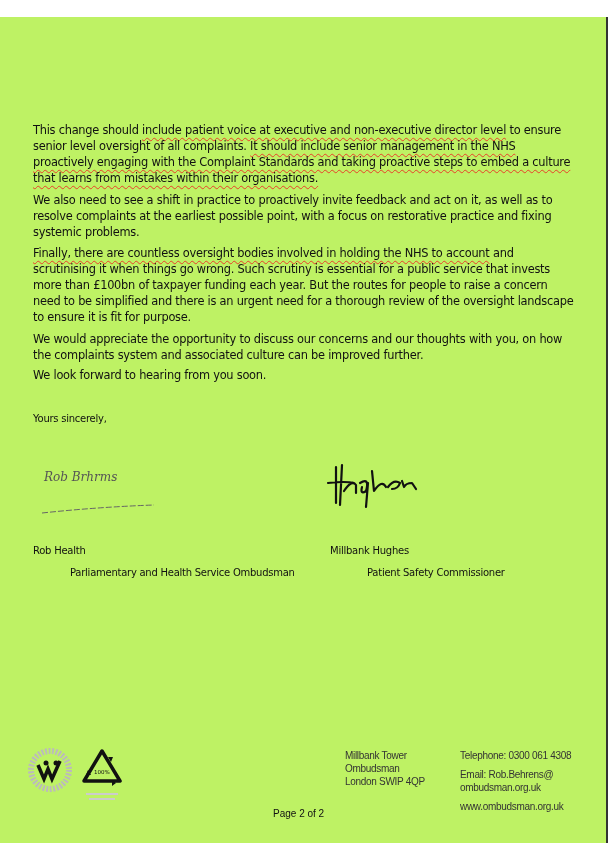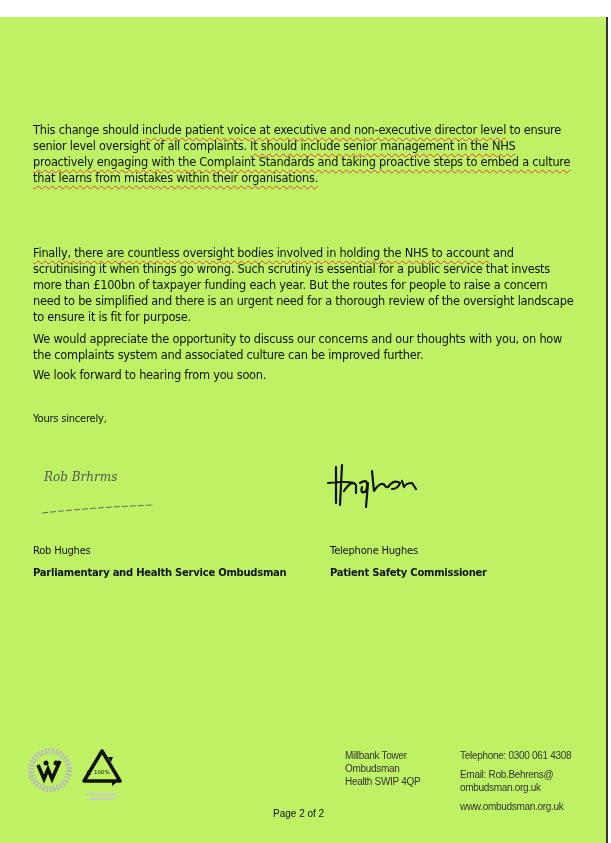--- a/index.html
+++ b/index.html
@@ -2,34 +2,37 @@
 <html><head>
 <meta charset="utf-8">
 <style>
   html, body { margin: 0; padding: 0; background: #ffffff; }
   body { width: 611px; height: 843px; position: relative; overflow: hidden; font-family: "DejaVu Sans", sans-serif; color: #111; }
   .page { position: absolute; left: 0; top: 17px; width: 608px; height: 840px; background: #bef264; border-right: 2px solid #333; border-bottom: 2px solid #333; box-sizing: border-box; }
   .body-text { position: absolute; left: 33px; width: 545px; font-size: 11.4px; line-height: 16px; letter-spacing: -0.25px; }
   .body-text p { margin: 0; }
   .sq { text-decoration: underline; text-decoration-color: #e8402a; text-decoration-style: wavy; text-decoration-thickness: 1px; text-underline-offset: 3px; }
   .line { position: absolute; left: 33px; font-size: 10px; letter-spacing: -0.25px; white-space: nowrap; }
-  .bold { font-weight: bold; }
+  .bold { font-weight: normal; margin-left: 37px; }
   .sig { position: absolute; }
   .addr { position: absolute; font-family: "Liberation Sans", sans-serif; font-size: 10px; color: #333; line-height: 13px; letter-spacing: -0.3px; }
   .pageno { position: absolute; left: 273px; top: 791px; font-size: 10px; font-family: "Liberation Sans", sans-serif; }
 </style>
 </head>
 <body>
 
 <div class="page">
 
   <div class="body-text" style="top:105px;">
     <p><span>This change should </span><span class="sq">include patient voice at executive and non-executive director level</span><span> to ensure senior level oversight of all complaints. </span><span class="sq">It should include senior management in the NHS proactively engaging with the Complaint Standards and taking proactive steps to embed a culture that learns from mistakes within their organisations.</span></p>
   </div>
 
+  <div class="body-text" style="top:175px;">
+    <p>We also need to see a shift in practice to proactively invite feedback and act on it, as well as to resolve complaints at the earliest possible point, with a focus on restorative practice and fixing systemic problems.</p>
+  </div>
 
   <div class="body-text" style="top:228px;">
     <p><span class="sq">Finally, there are countless oversight bodies involved in holding the NHS to account</span><span> and scrutinising it when things go wrong. Such scrutiny is essential for a public service that invests more than £100bn of taxpayer funding each year. But the routes for people to raise a concern need to be simplified and there is an urgent need for a thorough review of the oversight landscape to ensure it is fit for purpose.</span></p>
   </div>
 
   <div class="body-text" style="top:350px;">
     <p>We look forward to hearing from you soon.</p>
   </div>
 
   <div class="body-text" style="top:314px;">
@@ -40,44 +43,44 @@
 
   <svg class="sig" style="left:38px; top:448px;" width="125" height="55">
     <text x="6" y="16" font-family="DejaVu Serif, serif" font-style="italic" font-size="12" fill="#555">Rob Brhrms</text>
     <path d="M4 48 Q 60 42 116 40" stroke="#666" stroke-width="1" fill="none" stroke-dasharray="6 2"></path>
   </svg>
 
   <svg class="sig" style="left:326px; top:444px;" width="110" height="50">
     <path d="M10 6 L10 42 M16 4 L14 44 M2 22 Q 20 20 28 22 M18 30 Q 26 18 30 24 L30 32 M34 22 Q 44 16 40 30 Q 34 34 36 26 M42 22 L40 46 M46 10 L48 30 Q 56 18 60 26 M62 26 Q 68 18 74 22 Q 72 28 66 28 M76 20 L78 26 Q 80 22 86 22 L90 28" stroke="#111" stroke-width="2.2" fill="none" stroke-linecap="round" stroke-linejoin="round"></path>
   </svg>
 
-  <div class="line" style="top:528px;">Rob Hughes</div>
+  <div class="line" style="top:528px;">Rob Health</div>
   <div class="line bold" style="top:550px;">Parliamentary and Health Service Ombudsman</div>
-  <div class="line" style="top:528px; left:330px;">Telephone Hughes</div>
+  <div class="line" style="top:528px; left:330px;">Millbank Hughes</div>
   <div class="line bold" style="top:550px; left:330px;">Patient Safety Commissioner</div>
 
   <svg class="sig" style="left:26px; top:730px;" width="50" height="46">
     <circle cx="24" cy="23" r="19" fill="none" stroke="#bbb" stroke-width="6" stroke-dasharray="2 1.5"></circle>
     <path d="M12 18 L18 32 L22 22 L26 32 L34 14" stroke="#111" stroke-width="3.5" fill="none"></path>
     <circle cx="20" cy="16" r="2.5" fill="#111"></circle>
     <circle cx="30" cy="16" r="2.5" fill="#111"></circle>
   </svg>
 
   <svg class="sig" style="left:80px; top:730px;" width="44" height="58">
     <path d="M22 4 L40 34 L4 34 Z" fill="none" stroke="#111" stroke-width="3.5" stroke-linejoin="round"></path>
     <path d="M28 10 l5 0 l-2 5 Z M36 36 l-4 3 l0 -6 Z M6 28 l2 -5 l3 5 Z" fill="#111"></path>
     <text x="14" y="27" font-size="5.5" font-family="DejaVu Sans, sans-serif" fill="#111">100%</text>
     <rect x="6" y="46" width="32" height="2" fill="#ccc"></rect>
     <rect x="9" y="51" width="26" height="2" fill="#ccc"></rect>
   </svg>
 
   <div class="addr" style="left:345px; top:732px;">
     <div>Millbank Tower</div>
     <div>Ombudsman</div>
-    <div>Health SWIP 4QP</div>
+    <div>London SWIP 4QP</div>
   </div>
 
   <div class="addr" style="left:460px; top:732px;">
     <div>Telephone: 0300 061 4308</div>
     <div style="margin-top:6px;">Email: Rob.Behrens@</div>
     <div>ombudsman.org.uk</div>
     <div style="margin-top:6px;">www.ombudsman.org.uk</div>
   </div>
 
   <div class="pageno">Page 2 of 2</div>

